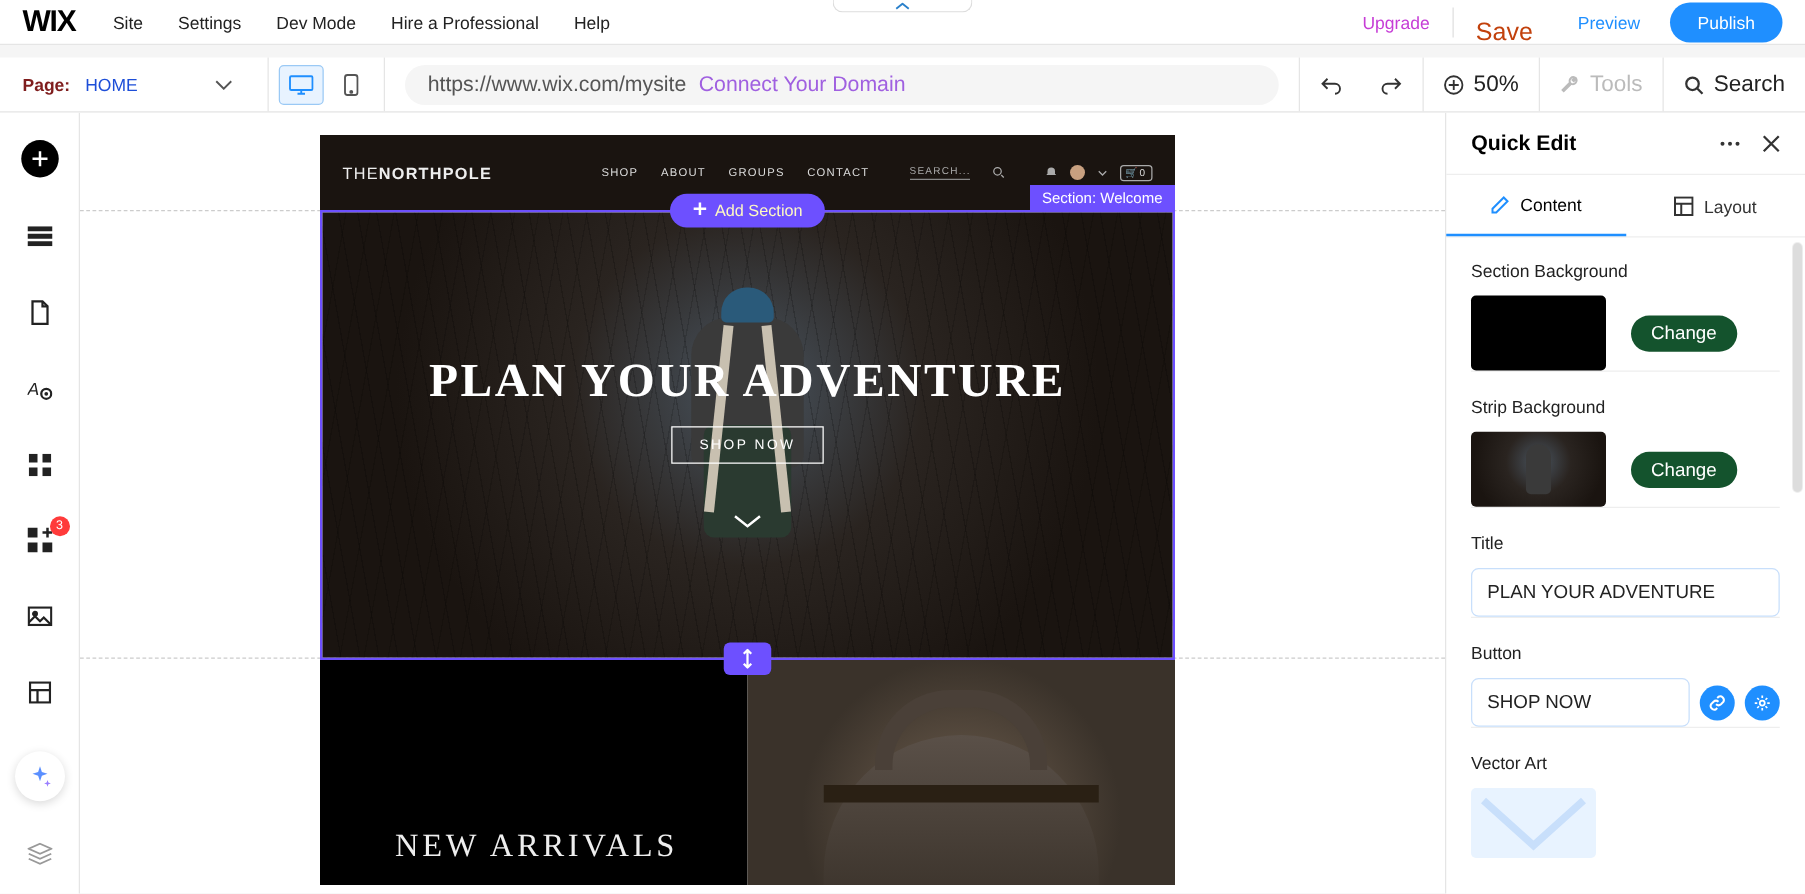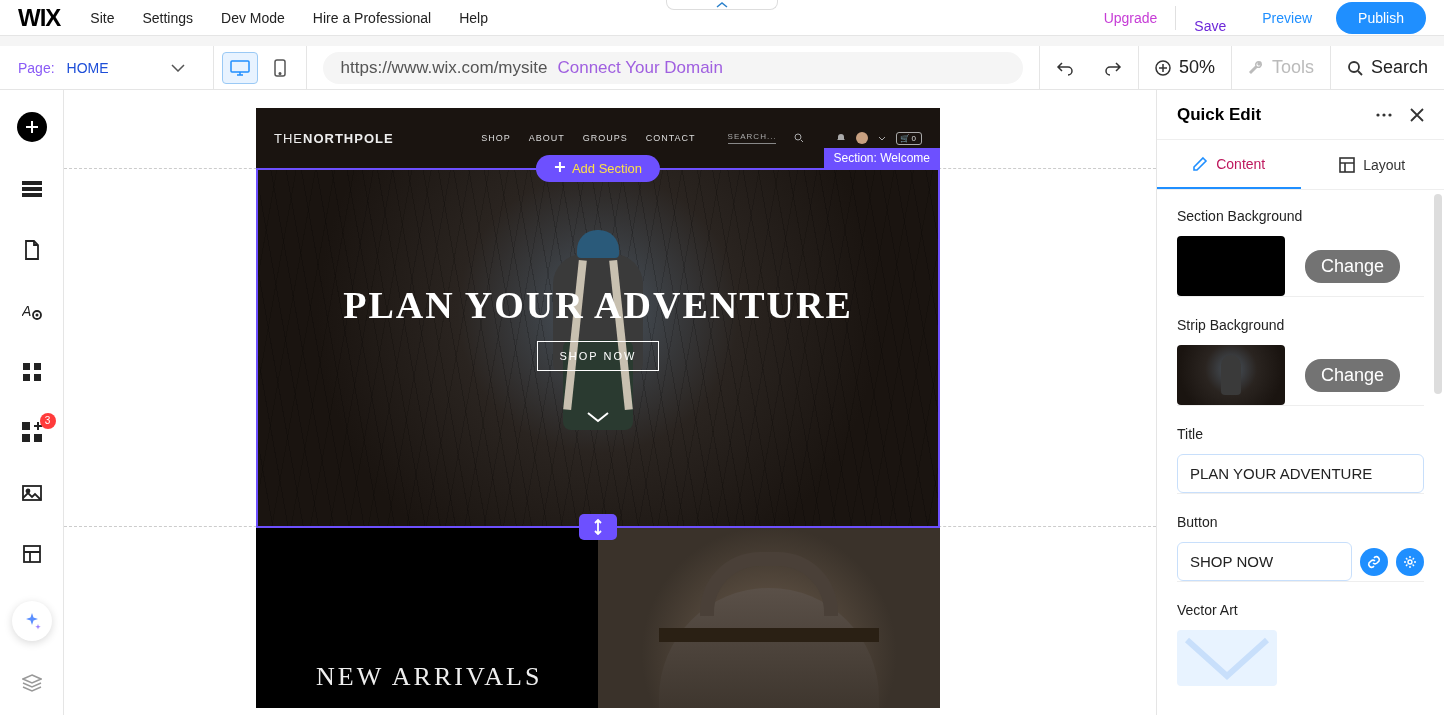--- a/index.html
+++ b/index.html
@@ -9,28 +9,28 @@
 .top-handle { position: absolute; top: 0; left: 50%; transform: translateX(-50%); width: 112px; height: 10px; background: #fff; border: 1px solid #ddd; border-top: none; border-radius: 0 0 8px 8px; display: flex; align-items: center; justify-content: center; color: #2b81cb; font-size: 10px; z-index: 100; }
 
 
 .menubar { position: absolute; top: 0; left: 0; right: 0; height: 36px; background: #fff; border-bottom: 1px solid #e5e5e5; display: flex; align-items: center; padding: 0 18px; z-index: 50; }
 .logo { font-weight: 900; font-size: 24px; letter-spacing: -1px; color: #000; margin-right: 30px; }
 .menu-items { display: flex; gap: 28px; }
 .menu-item { font-size: 14px; color: #222; cursor: pointer; }
 .menubar-right { margin-left: auto; display: flex; align-items: center; gap: 0; }
 .upgrade { color: #c63cd6; font-size: 14px; padding: 0 18px; cursor: pointer; }
 .vdiv { width: 1px; height: 24px; background: #e0e0e0; }
-.save { font-size: 14px; color: #6d28d9; padding: 0 18px; cursor: pointer; margin-top: 17px; }
+.save { font-size: 20px; color: #c2410c; padding: 0 18px; cursor: pointer; margin-top: 17px; }
 .preview { font-size: 14px; color: #1f8fff; padding: 0 18px; cursor: pointer; }
 .publish { background: #1f8fff; color: #fff; border-radius: 20px; padding: 8px 22px; font-size: 14px; cursor: pointer; margin-left: 6px; }
 
 
 .toolbar { position: absolute; top: 46px; left: 0; right: 0; height: 44px; background: #fff; border-bottom: 1px solid #e5e5e5; display: flex; align-items: center; z-index: 49; }
 .page-sel { display: flex; align-items: center; padding: 0 18px; gap: 12px; height: 100%; }
-.page-label { font-size: 14px; color: #8b5cf6; }
+.page-label { font-size: 14px; color: #7f1d1d; font-weight: bold; }
 .page-name { font-size: 14px; color: #1d4ed8; }
 .chevdown { margin-left: 50px; }
 .device-group { display: flex; align-items: center; height: 100%; border-left: 1px solid #e5e5e5; border-right: 1px solid #e5e5e5; padding: 0 8px; gap: 4px; margin-left: 10px; }
 .device-btn { width: 36px; height: 32px; display: flex; align-items: center; justify-content: center; border-radius: 4px; cursor: pointer; }
 .device-btn.active { background: #e8f3ff; border: 1px solid #9ac9f5; }
 .device-btn svg { stroke: #555; }
 .device-btn.active svg { stroke: #1f8fff; }
 .url-bar { flex: 1; margin: 0 16px; height: 32px; background: #f5f5f5; border-radius: 20px; display: flex; align-items: center; padding: 0 18px; font-size: 17px; gap: 10px; max-width: 720px; }
 .url-text { color: #555; }
 .connect-domain { color: #a060e0; cursor: pointer; }
@@ -56,21 +56,21 @@
 .site-logo { font-size: 13px; color: #eee; }
 .site-logo b { font-weight: 800; }
 .site-nav { margin-left: auto; display: flex; gap: 18px; align-items: center; }
 .site-nav span { cursor: pointer; }
 .site-search { border-bottom: 1px solid #888; padding-bottom: 2px; margin-left: 14px; width: 48px; font-size: 8px; color: #aaa; }
 .site-icons { display: flex; gap: 10px; margin-left: 14px; align-items: center; }
 .cart { border: 1px solid #aaa; border-radius: 3px; padding: 1px 4px; font-size: 8px; }
 
 .section-sel { position: relative; border: 2px solid #6d50ff; }
 .section-tag { position: absolute; top: -22px; right: -2px; background: #6d50ff; color: #fff; font-size: 12px; padding: 3px 10px; z-index: 5; }
-.add-section-pill { position: absolute; top: -15px; left: 50%; transform: translateX(-50%); background: #6d50ff; color: #fde047; border-radius: 16px; padding: 6px 18px; font-size: 13px; display: flex; align-items: flex-start; gap: 6px; z-index: 6; cursor: pointer; }
+.add-section-pill { position: absolute; top: -15px; left: 50%; transform: translateX(-50%); background: #6d50ff; color: #fef9c3; border-radius: 16px; padding: 6px 18px; font-size: 13px; display: flex; align-items: flex-start; gap: 6px; z-index: 6; cursor: pointer; }
 .hero { height: 356px; background: radial-gradient(circle at 50% 40%, #4a5560 0%, #2a2420 35%, #1a1410 70%); position: relative; display: flex; flex-direction: column; align-items: center; justify-content: center; overflow: hidden; }
 .hero::before { content: ""; position: absolute; inset: 0; background:
   repeating-linear-gradient(80deg, rgba(0,0,0,0) 0 14px, rgba(0,0,0,0.25) 14px 15px),
   repeating-linear-gradient(100deg, rgba(0,0,0,0) 0 18px, rgba(0,0,0,0.2) 18px 19px);
   opacity: 0.7; }
 .hiker { position: absolute; top: 60px; left: 50%; transform: translateX(-50%); width: 130px; height: 240px; }
 .hiker .beanie { position: absolute; top: 0; left: 50%; transform: translateX(-50%); width: 42px; height: 28px; background: #2a5a7a; border-radius: 20px 20px 4px 4px; }
 .hiker .torso { position: absolute; top: 24px; left: 50%; transform: translateX(-50%); width: 90px; height: 120px; background: #3a3a3a; border-radius: 30px 30px 10px 10px; }
 .hiker .pack { position: absolute; top: 110px; left: 50%; transform: translateX(-50%); width: 70px; height: 90px; background: #2a3a30; border-radius: 8px; }
 .hiker .strap { position: absolute; top: 30px; width: 8px; height: 150px; background: #c8c0b0; }
@@ -89,33 +89,33 @@
 .bag::before { content:""; position:absolute; top:-36px; left:50%; transform:translateX(-50%); width:110px; height:50px; border:14px solid #4a4038; border-bottom:none; border-radius:60px 60px 0 0; }
 .bag-strap { position:absolute; top:40px; left:0; right:0; height:14px; background:#2a2014; }
 
 
 .right-panel { position: absolute; top: 90px; right: 0; width: 288px; bottom: 0; background: #fff; border-left: 1px solid #e5e5e5; display: flex; flex-direction: column; z-index: 45; }
 .panel-header { height: 50px; display: flex; align-items: center; padding: 0 20px; border-bottom: 1px solid #eee; }
 .panel-title { font-size: 17px; font-weight: 700; }
 .panel-header-actions { margin-left: auto; display: flex; gap: 18px; align-items: center; color: #333; }
 .panel-tabs { display: flex; height: 50px; border-bottom: 1px solid #eee; }
 .panel-tab { flex: 1; display: flex; align-items: center; justify-content: center; gap: 8px; font-size: 14px; cursor: pointer; color: #333; }
-.panel-tab.active { color: #be185d; border-bottom: 2px solid #1f8fff; }
+.panel-tab.active { color: #000000; border-bottom: 2px solid #1f8fff; }
 .panel-body { flex: 1; overflow-y: auto; padding: 18px 20px 6px 20px; }
 .field-group { margin-bottom: 20px; border-bottom: 1px solid #eee; }
 .field-group.noborder { border-bottom: none; padding-bottom: 8px; }
 .field-label { font-size: 14px; color: #222; margin-bottom: 12px; }
 .bg-row { display: flex; align-items: center; gap: 20px; }
 .thumb { width: 108px; height: 60px; border-radius: 4px; }
 .thumb.black { background: #000; }
 .thumb.strip { background: radial-gradient(circle at 50% 40%, #4a5560 0%, #2a2420 40%, #1a1410 80%); position: relative; overflow: hidden; }
 .thumb.strip::after { content:""; position:absolute; left:50%; top:10px; transform:translateX(-50%); width:20px; height:40px; background:#3a3a3a; border-radius:10px 10px 4px 4px; }
 .thumb.vector { background: #e8f3ff; width: 100px; height: 56px; position: relative; overflow: hidden; border-radius: 4px; }
 .thumb.vector svg { position:absolute; inset:0; }
-.change-btn { background: #737373; color: #fff; border-radius: 16px; padding: 6px 16px; font-size: 18px; cursor: pointer; }
+.change-btn { background: #14532d; color: #fff; border-radius: 16px; padding: 6px 16px; font-size: 15px; cursor: pointer; }
 .text-input { width: 100%; border: 1px solid #c8dffb; border-radius: 6px; padding: 10px 12px; font-size: 15px; color: #222; outline: none; }
 .btn-row { display: flex; gap: 8px; align-items: center; }
 .btn-row .text-input { flex: 1; }
 .icon-circle { width: 28px; height: 28px; border-radius: 50%; background: #1f8fff; color: #fff; display: flex; align-items: center; justify-content: center; cursor: pointer; flex-shrink: 0; }
 .panel-scrollbar { position: absolute; right: 2px; top: 104px; width: 8px; height: 200px; background: #ddd; border-radius: 4px; }
 
 svg { display: block; }
 </style>
 </head>
 <body>

